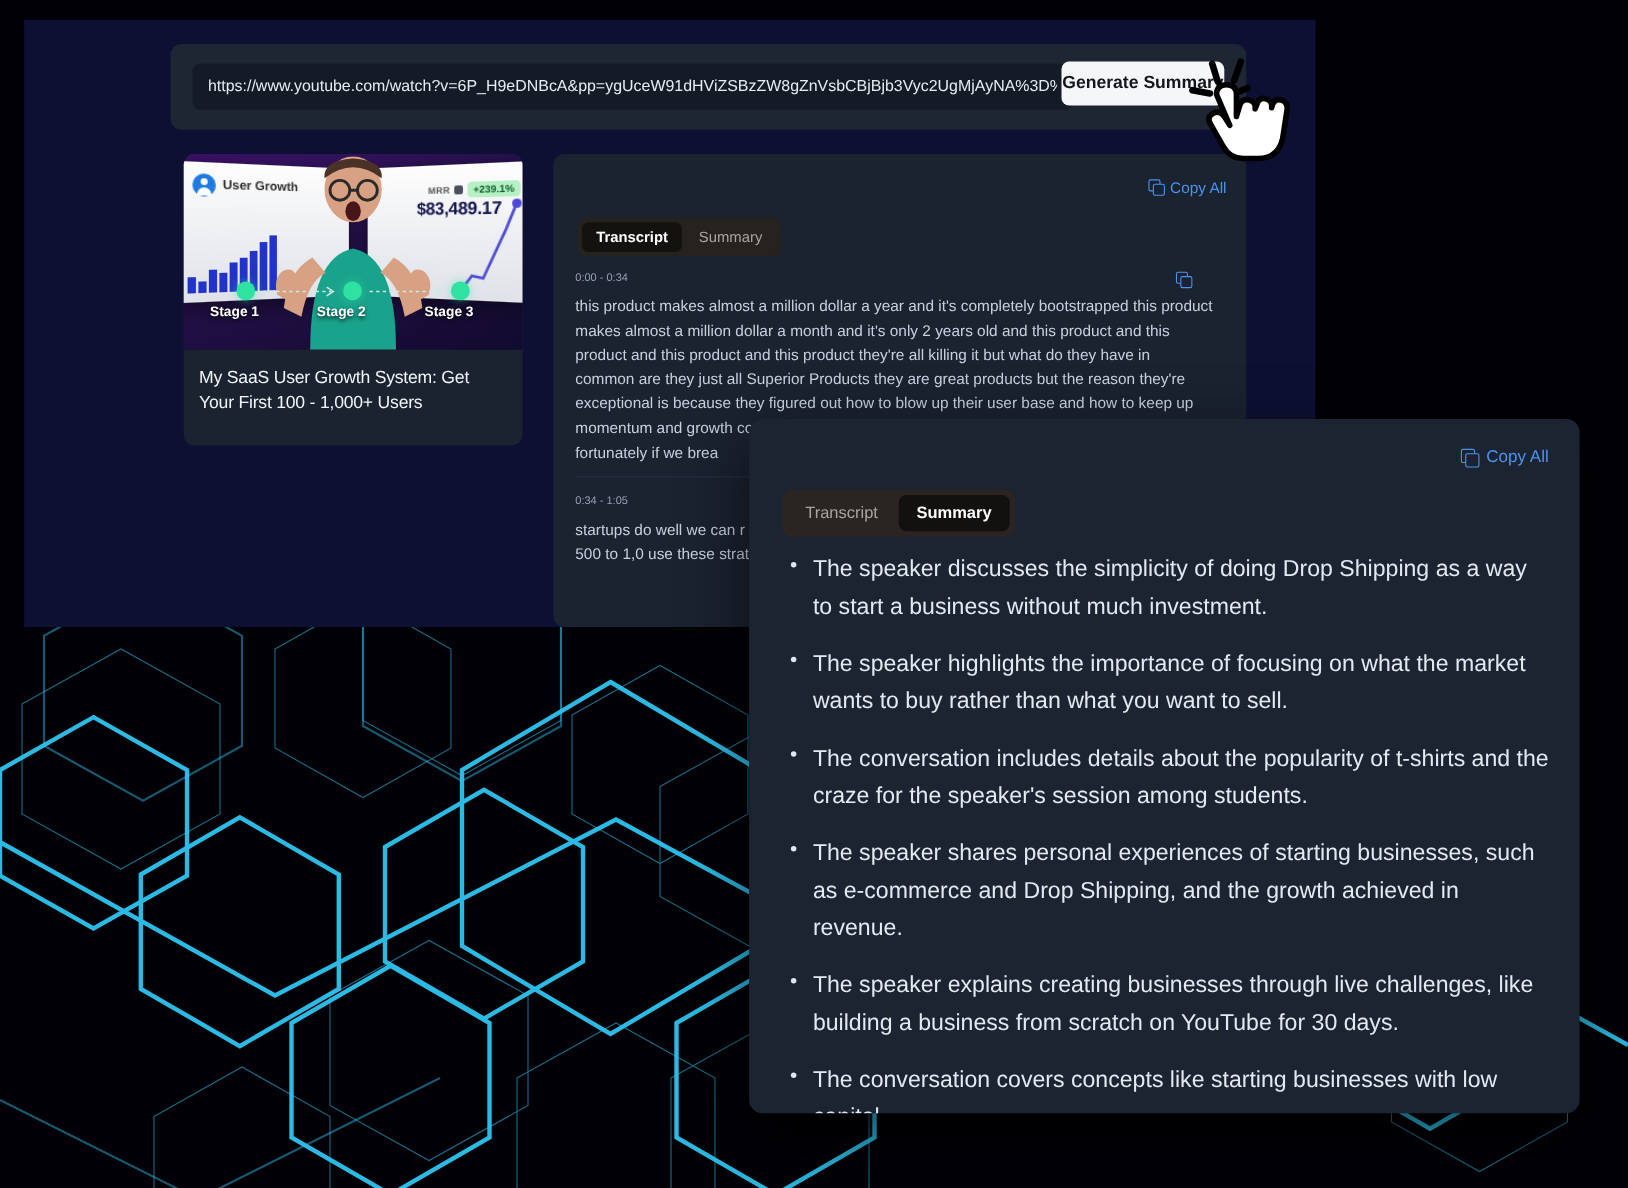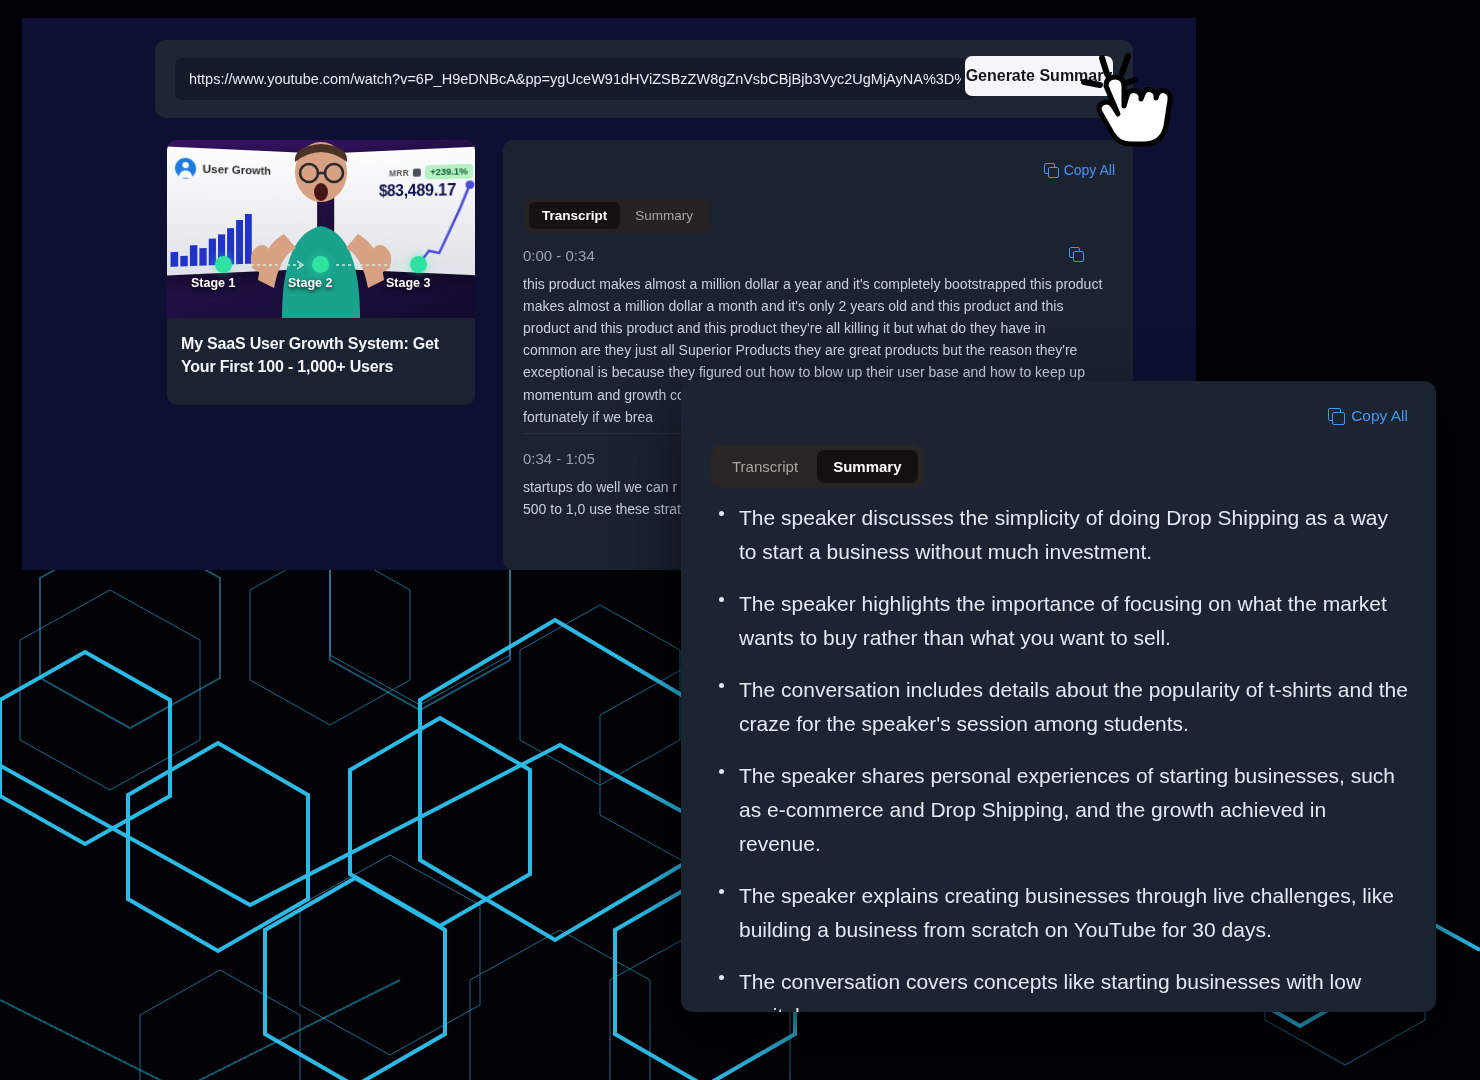--- a/index.html
+++ b/index.html
@@ -63,41 +63,41 @@
   .mrr-bd { background:#b7f0c4; color:#0d5c28; font-size:9px; font-weight:800; padding:2px 5px; border-radius:4px; }
   .mrr-val { position:absolute; right:24px; top:32px; font-size:16px; font-weight:800; color:#10124a; letter-spacing:-.3px; }
   .mrr-line { position:absolute; right:4px; top:24px; }
   .person { position:absolute; left:50%; top:2px; transform:translateX(-50%); }
   .stages { position:absolute; left:0; right:0; bottom:6px; height:62px; }
   .dot { position:absolute; width:17px; height:17px; border-radius:50%; background:#2fe2a2; top:6px;
          box-shadow:0 0 8px rgba(47,226,162,.55); }
   .stg { position:absolute; top:26px; font-size:12.5px; font-weight:800; color:#fff;
          text-shadow:0 2px 4px rgba(0,0,0,.85); }
   .vtitle { padding:14px 14px 0 14px; font-size:16px; line-height:1.45;
-            font-weight:700; color:#f2f5f9; letter-spacing:-.2px; }
+            font-weight:400; color:#f2f5f9; letter-spacing:-.2px; }
 
   
   .tpanel {
     position:absolute; left:481px; top:122px; width:630px; height:430px;
     background:#1b2230; border-radius:10px; overflow:hidden;
   }
   .copy-all { position:absolute; right:18px; top:22px; display:flex; align-items:center; gap:6px;
               color:#4b93f0; font-size:14px; cursor:pointer; }
   .cp-ic { width:14px; height:14px; position:relative; display:inline-block; }
   .cp-ic:before { content:""; position:absolute; left:0; top:0; width:9px;height:9px;
                   border:1.5px solid currentColor; border-radius:2px; }
   .cp-ic:after { content:""; position:absolute; left:4px; top:4px; width:9px;height:9px;
                  border:1.5px solid currentColor; border-radius:2px; background:#1b2230; }
   .tabs { position:absolute; left:22px; top:58px; display:flex; gap:2px;
           background:#262220; border-radius:8px; padding:4px; }
   .tab { padding:6px 13px; border-radius:6px; font-size:13.5px; color:#a9a49f; cursor:pointer;
          border:none; background:transparent; font-family:"Liberation Sans", sans-serif; }
   .tab.active { background:#14120f; color:#ffffff; font-weight:700; }
   .tblock { position:absolute; left:20px; width:580px; }
-  .tstamp { font-size:15px; color:#96a2b4; margin-bottom:9px; }
+  .tstamp { font-size:10px; color:#96a2b4; margin-bottom:9px; }
   .ttext { font-size:14px; line-height:1.58; color:#c7d1de; }
   .row-copy { position:absolute; right:20px; color:#4b93f0; }
   .tdivider { position:absolute; left:20px; width:590px; height:1px; background:#273041; }
 
   
   .overlay {
     position:absolute; left:681px; top:381px; width:755px; height:631px;
     background:#1c2331; border-radius:12px; overflow:hidden; z-index:6;
     box-shadow:0 22px 60px rgba(0,0,0,.6);
   }

